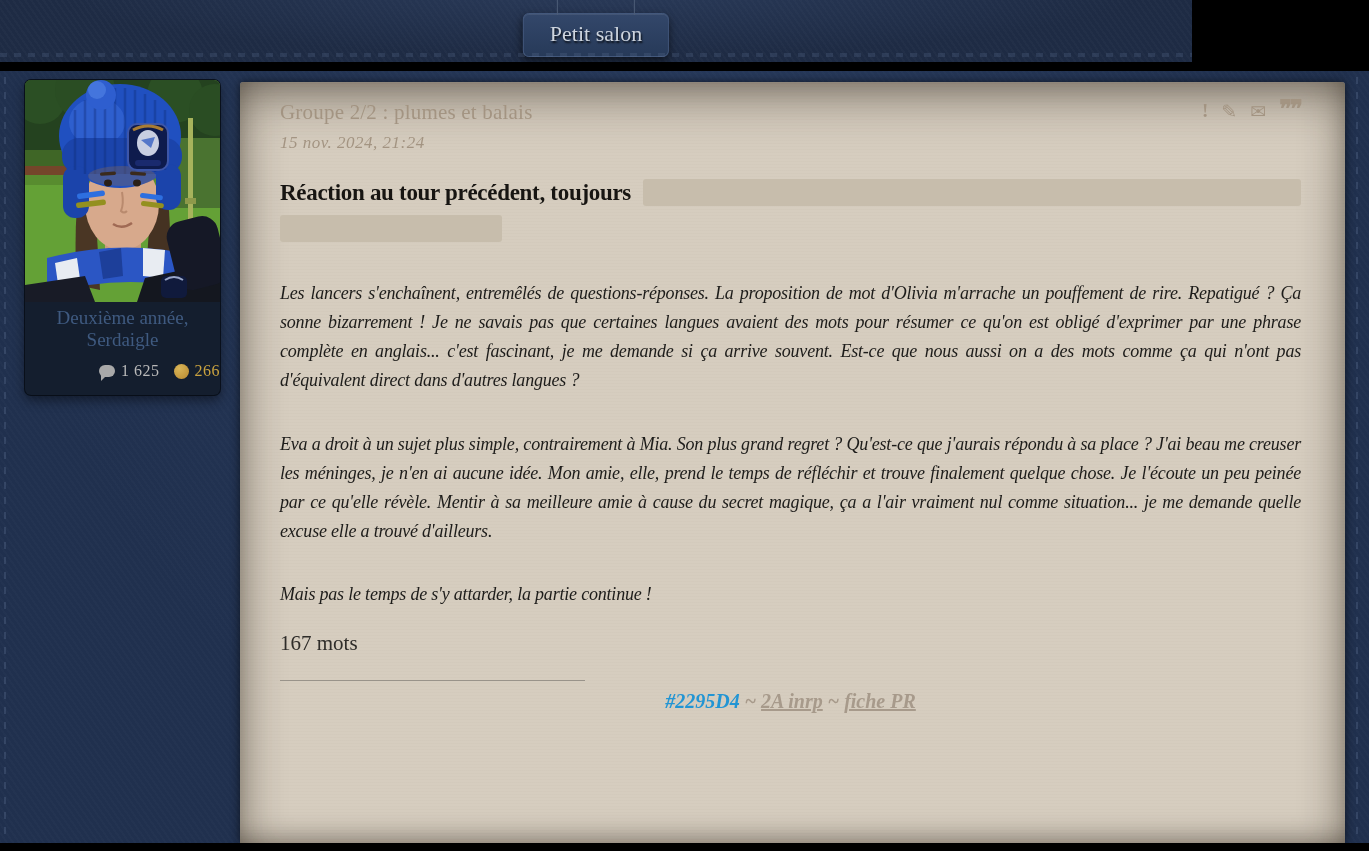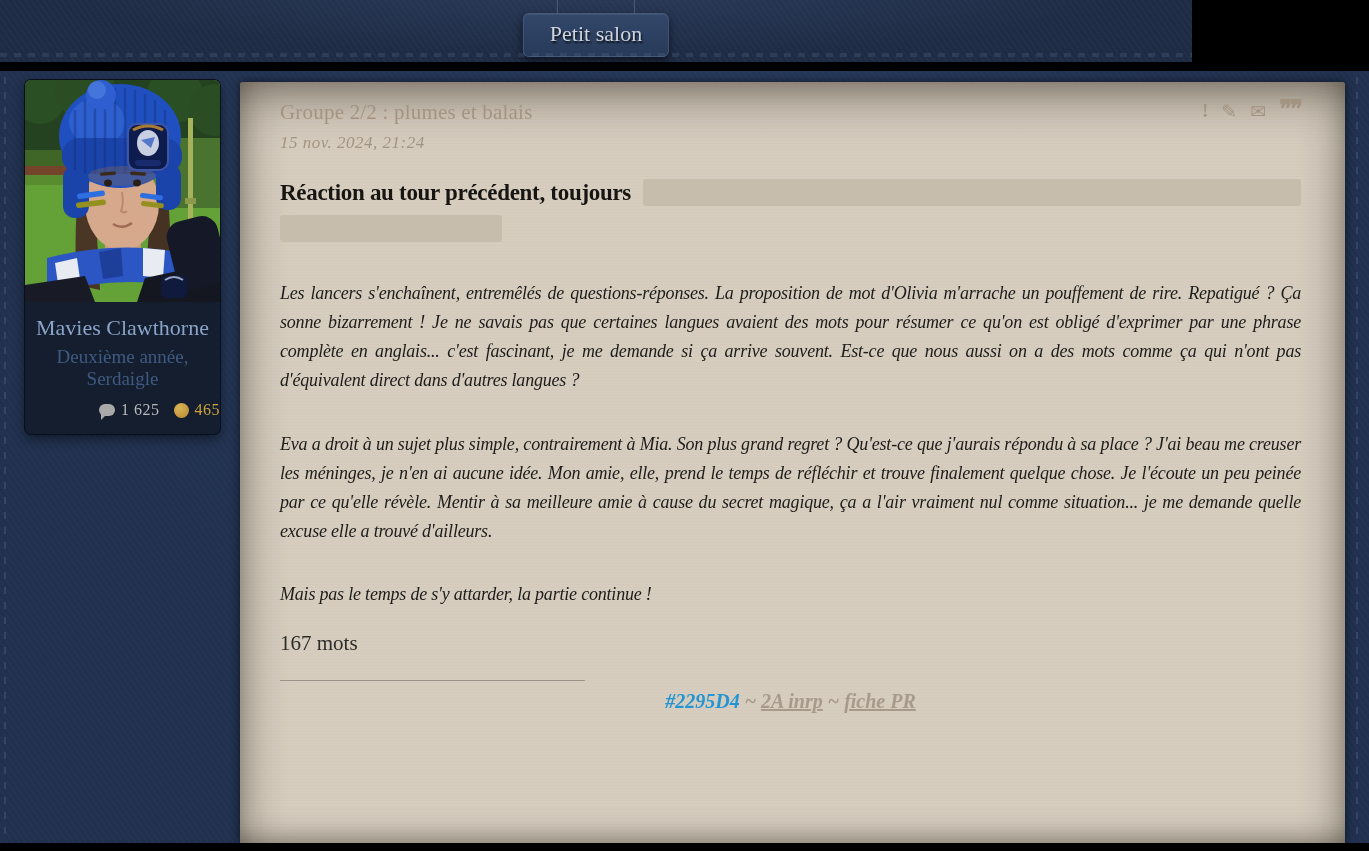--- a/index.html
+++ b/index.html
@@ -182,30 +182,29 @@
         <path d="M118 168 L140 170 L138 198 L118 196 Z" fill="#e8ecf2"></path>
         <path d="M152 172 L172 176 L170 202 L152 198 Z" fill="#1d3f9a"></path>
       </g>
 
       <path d="M0 205 L60 196 L70 222 L0 222 Z" fill="#181b26"></path>
       <path d="M120 198 L195 182 L195 222 L112 222 Z" fill="#14171f"></path>
       <rect x="146" y="138" width="52" height="70" rx="16" fill="#151826" transform="rotate(-14 172 173)"></rect>
       <rect x="136" y="196" width="26" height="22" rx="5" fill="#101a3c"></rect>
       <path d="M140 200 Q149 194 158 200" stroke="#9aa7c9" stroke-width="2" fill="none"></path>
     </svg>
-    <div class="profile-name">Mavies Clawthorne</div>
     <div class="profile-rank">
       <div>Deuxième année,</div>
       <div>Serdaigle</div>
     </div>
     <div class="profile-stats">
       <span class="bubble-icon"></span>
       <span class="stat-num-posts">1 625</span>
       <span class="coin-icon"></span>
-      <span class="stat-num-points">465</span>
+      <span class="stat-num-points">266</span>
     </div>
   </div>
 
   <div class="content">
     <div class="post-header">
       <span class="post-topic">Groupe 2/2 : plumes et balais</span>
       <span class="post-actions">
         <i class="action-icon" style="font-weight:bold;">!</i>
         <i class="action-icon">✎</i>
         <i class="action-icon">✉</i>

